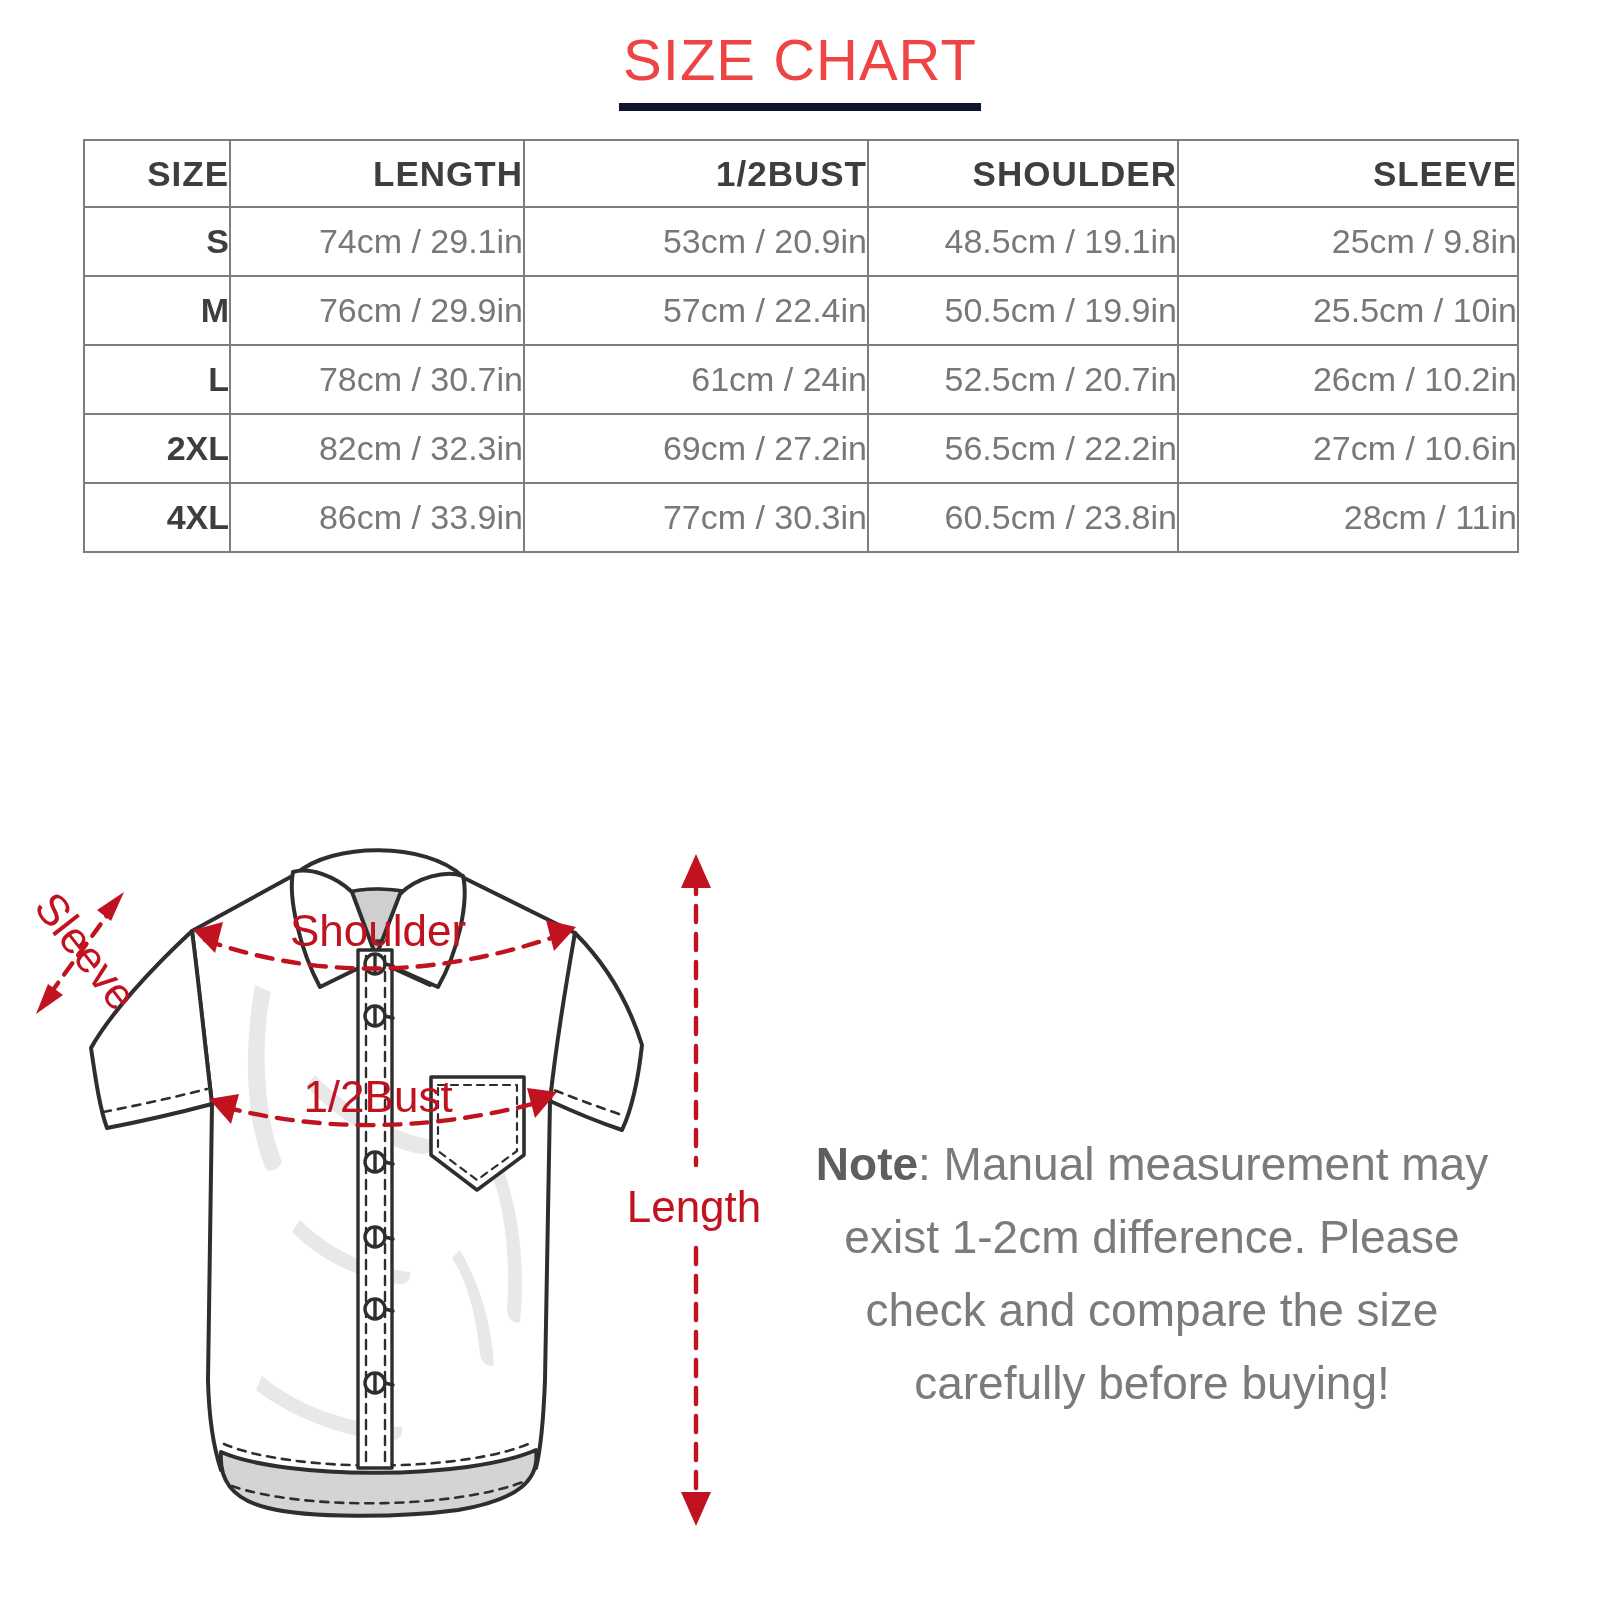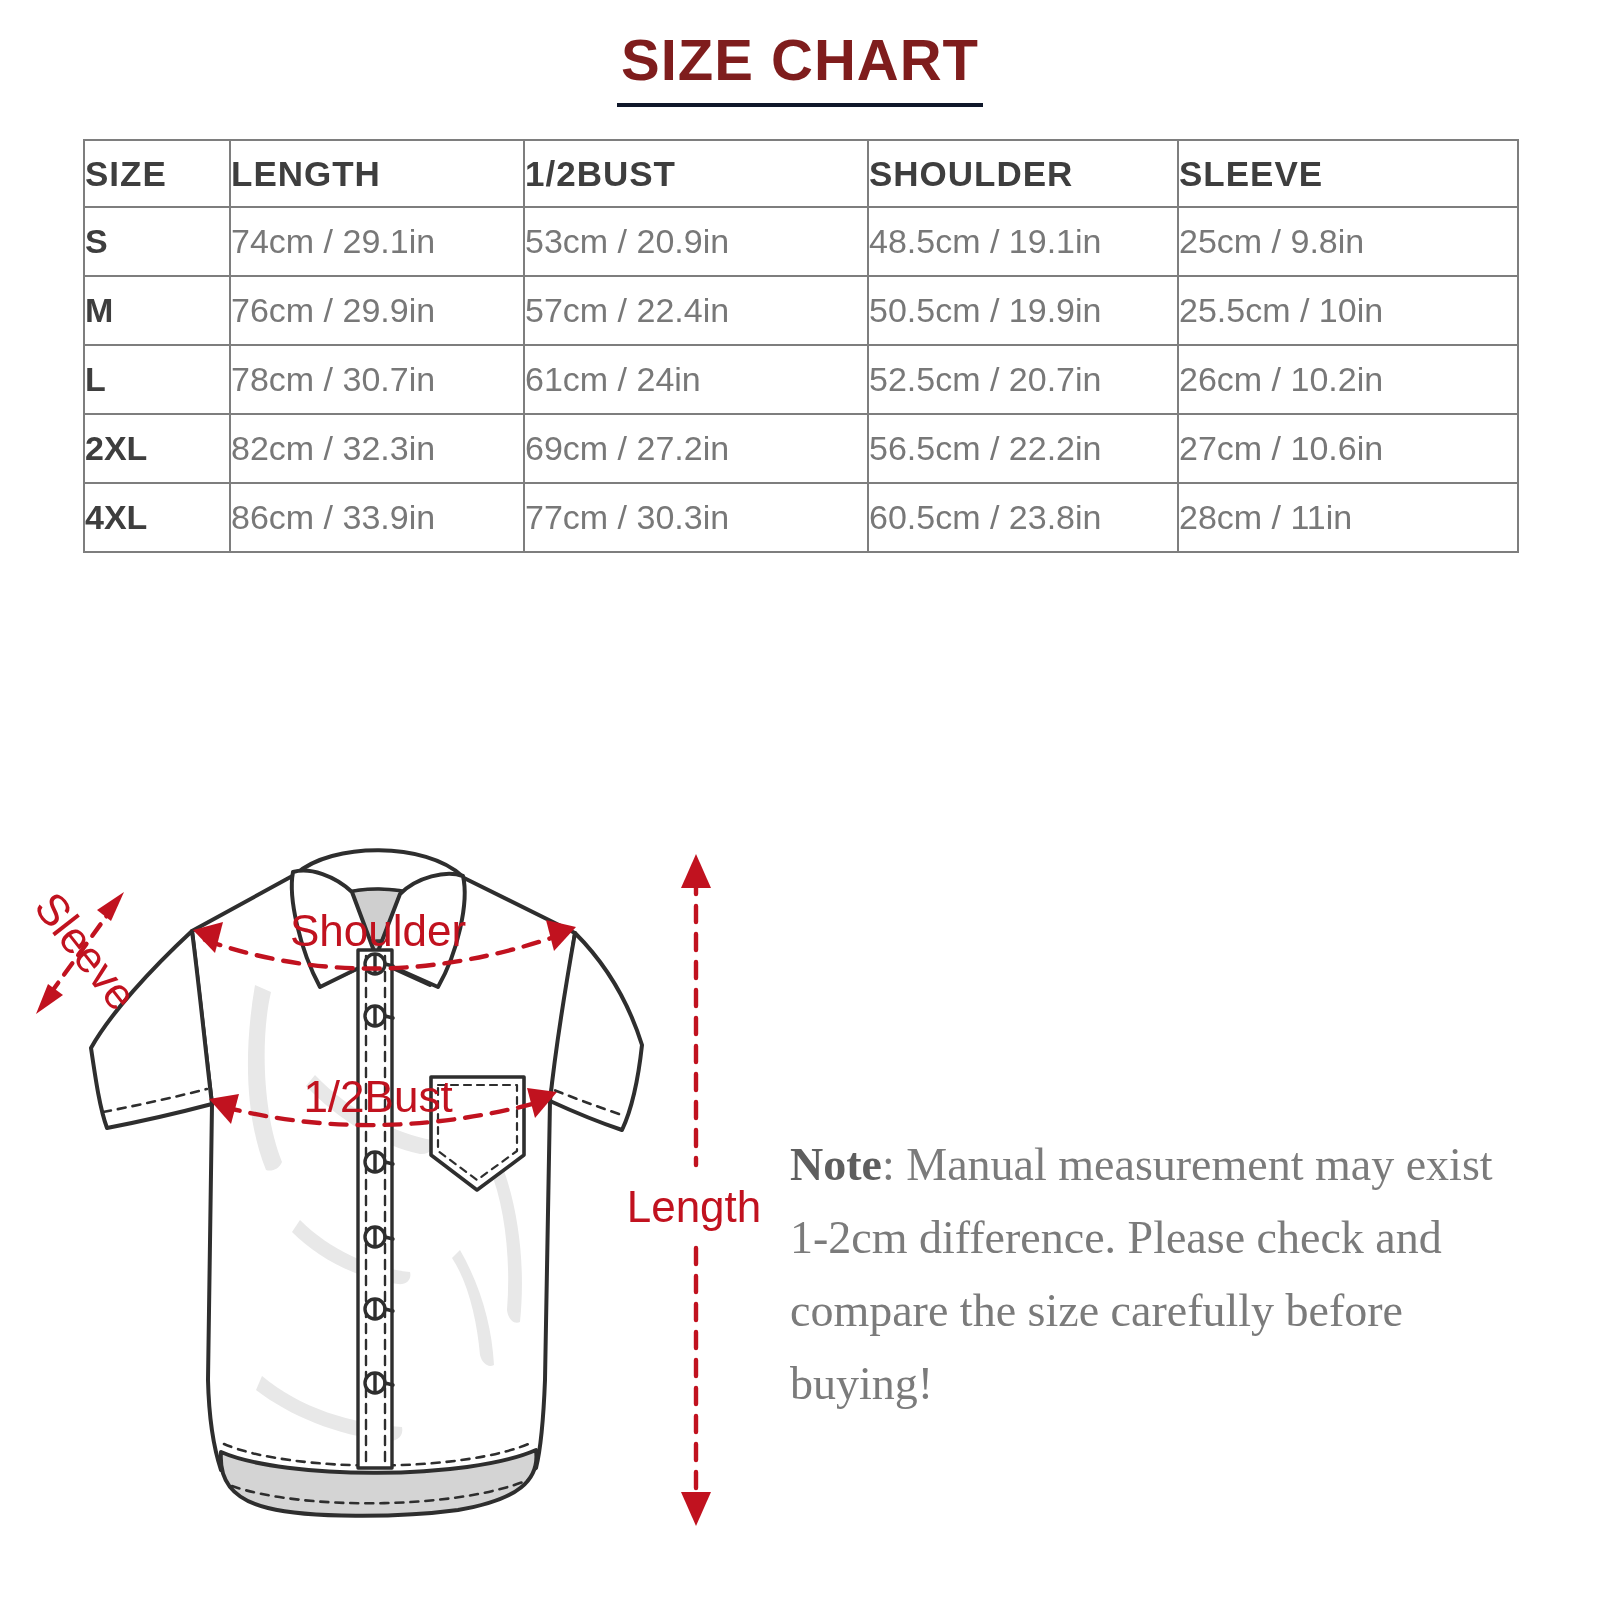--- a/index.html
+++ b/index.html
@@ -3,45 +3,45 @@
 <meta charset="utf-8">
 <style>
   html,body{margin:0;padding:0;background:#ffffff;}
   #canvas{
     position:relative;width:1600px;height:1600px;background:#ffffff;
     font-family:"Liberation Sans", sans-serif;overflow:hidden;
   }
   
   .title-wrap{position:absolute;top:26px;left:0;width:100%;text-align:center;}
   .title{
-    display:inline-block;font-size:58px;font-weight:bold;color:#7f1d1d;
-    letter-spacing:1px;padding:0 4px 10px 4px;border-bottom:4px solid #0f172a;
+    display:inline-block;font-size:58px;font-weight:normal;color:#ef4444;
+    letter-spacing:1px;padding:0 4px 10px 4px;border-bottom:8px solid #0f172a;
   }
   
   .size-table{
     position:absolute;left:83px;top:139px;width:1434px;
     border-collapse:collapse;table-layout:fixed;
   }
   .size-table th,.size-table td{
-    border:2px solid #7e7e7e;text-align:left;vertical-align:middle;padding:0;margin-top:48px;
+    border:2px solid #7e7e7e;text-align:right;vertical-align:middle;padding:0;margin-top:48px;
   }
   .size-table thead tr{height:67px;}
   .size-table tbody tr{height:69px;}
   .size-table th{font-size:35px;font-weight:bold;color:#3e3e3e;letter-spacing:1px;}
   .size-table td{font-size:34px;color:#787878;}
   .size-table td.size-cell{font-size:34px;font-weight:bold;color:#3e3e3e;}
   
   .shirt-svg{position:absolute;left:0;top:820px;}
   .shirt-svg .red-label{
     font-family:"Liberation Sans", sans-serif;font-size:44px;fill:#c1121f;
   }
   
   .note{
     position:absolute;left:790px;top:1082px;width:724px;
-    font-size:46px;line-height:73px;color:#7b7b7b;text-align:left;font-family:Liberation Serif, serif;
+    font-size:46px;line-height:73px;color:#7b7b7b;text-align:center;
   }
   .note b{color:#5e5e5e;font-weight:bold;}
 </style>
 </head>
 <body>
 
 <div id="canvas">
 
   <div class="title-wrap">
     <span class="title">SIZE CHART</span>

